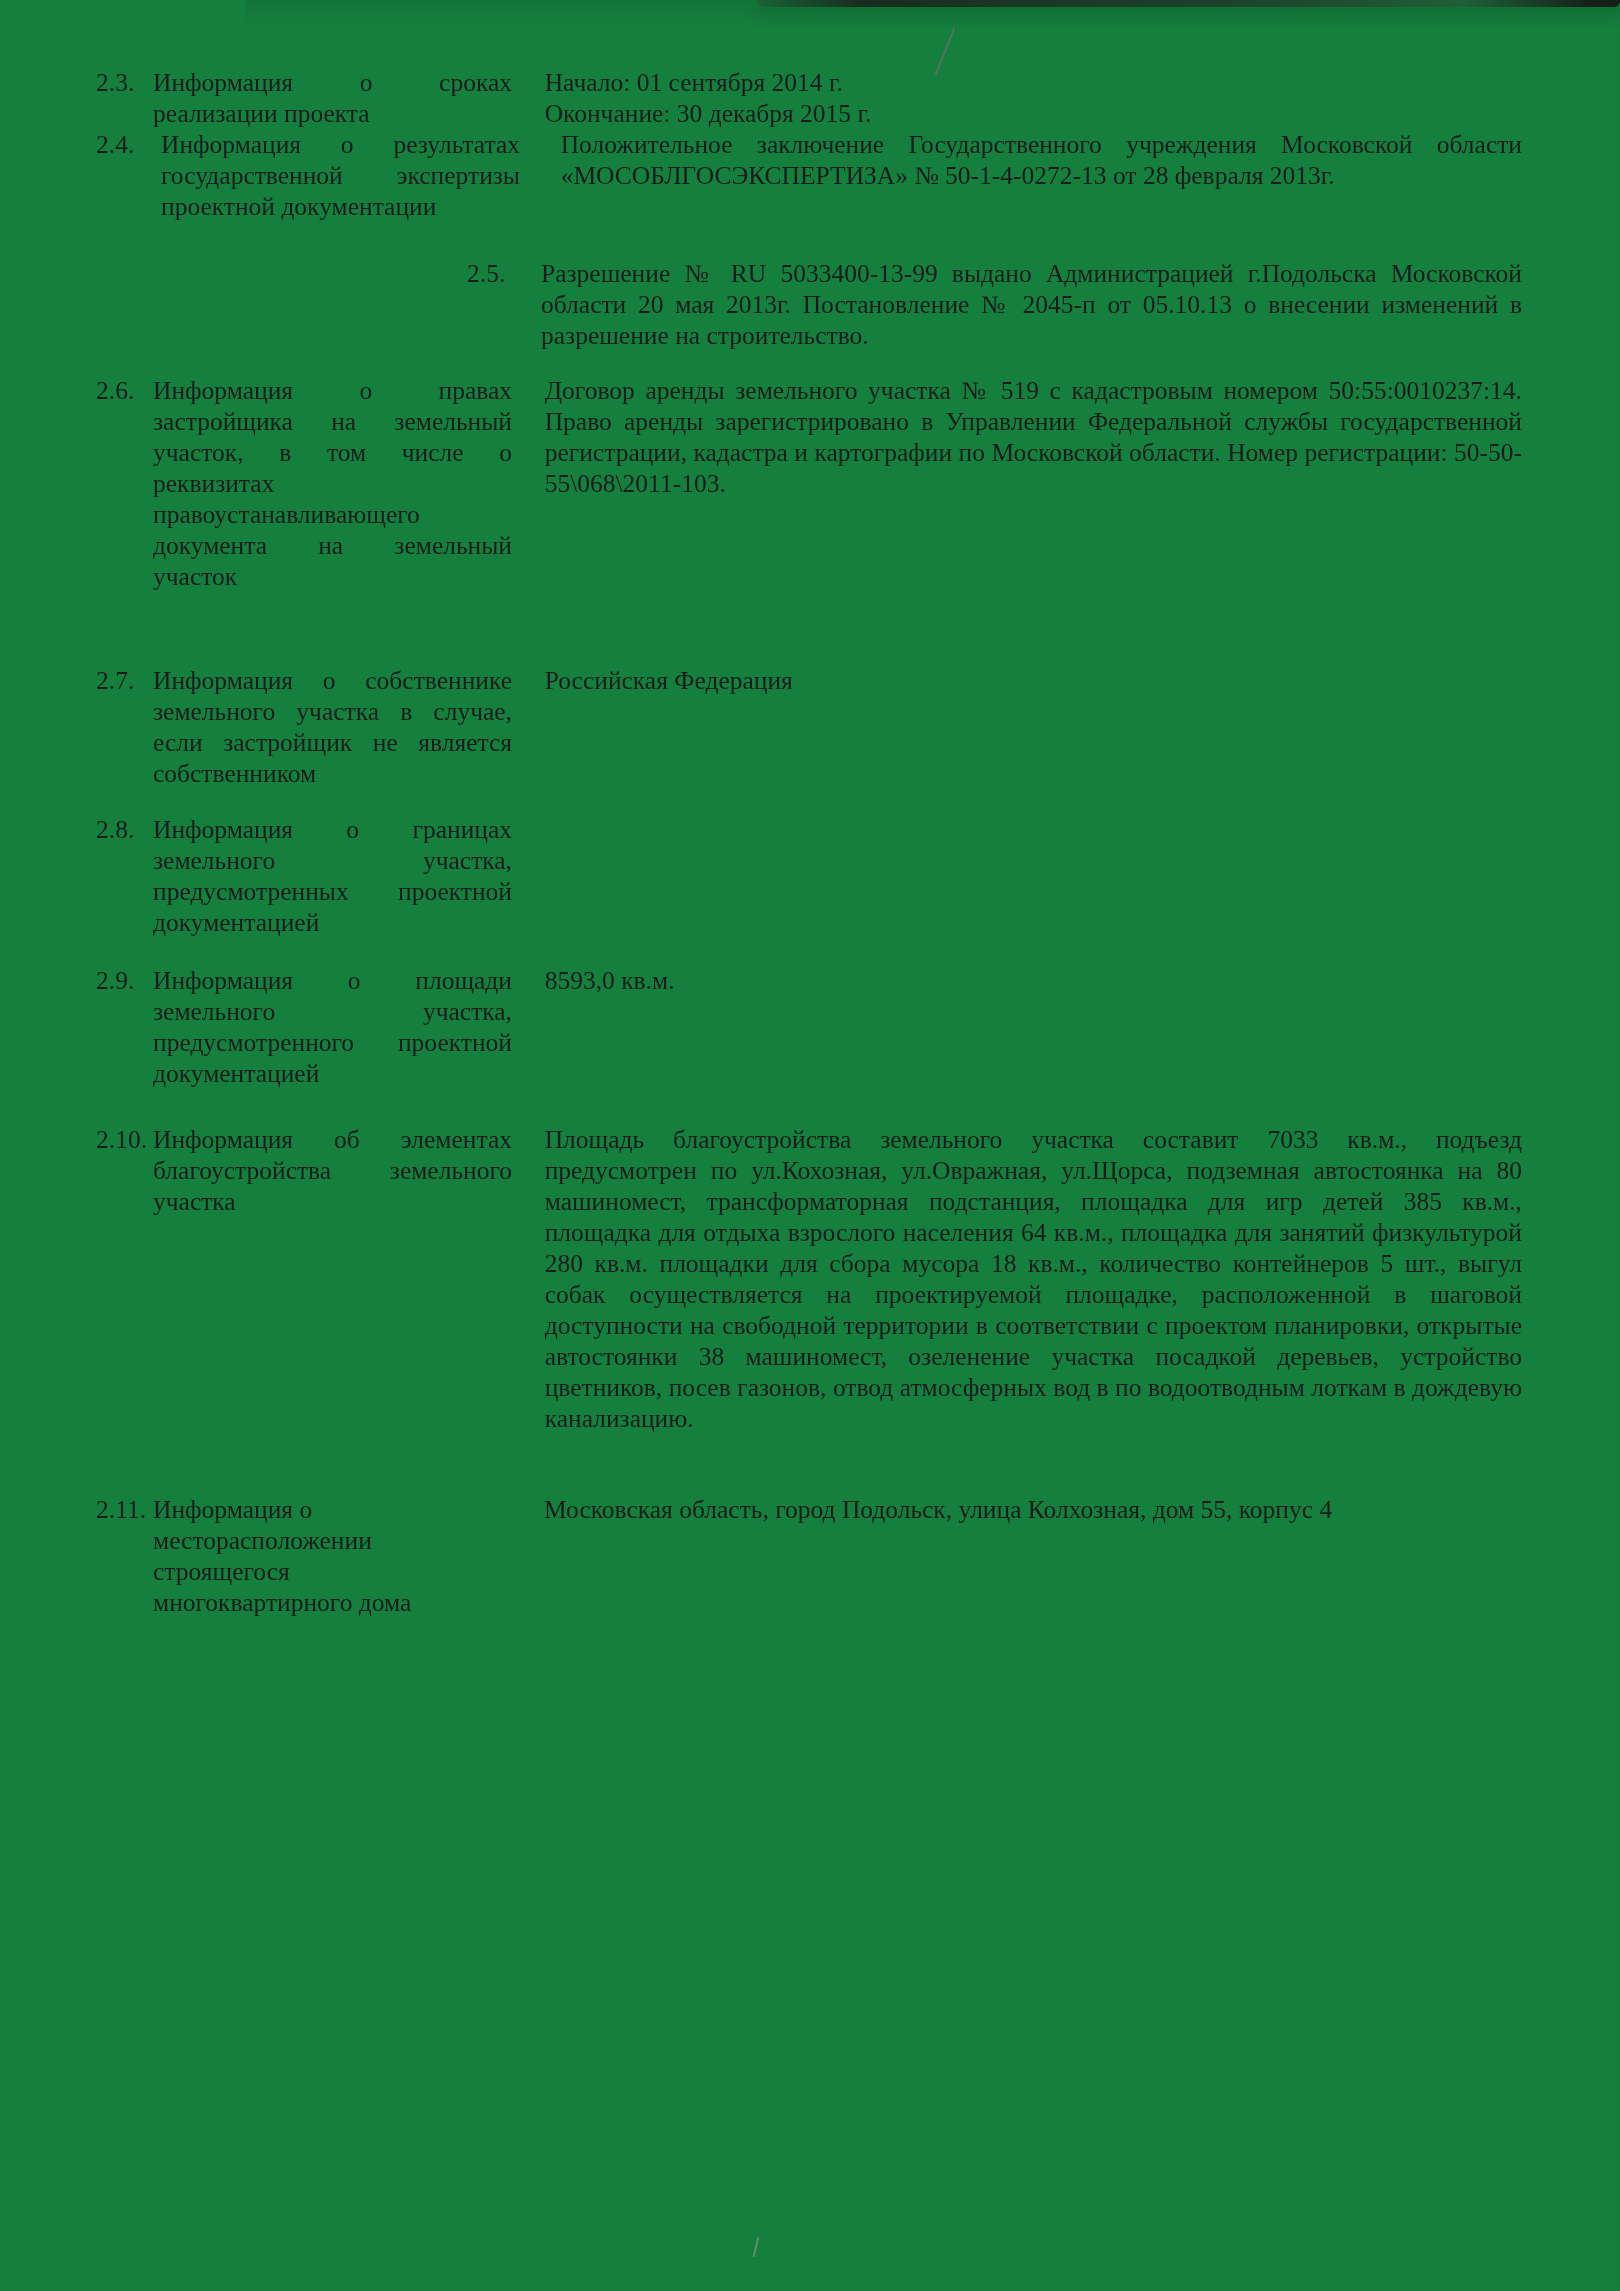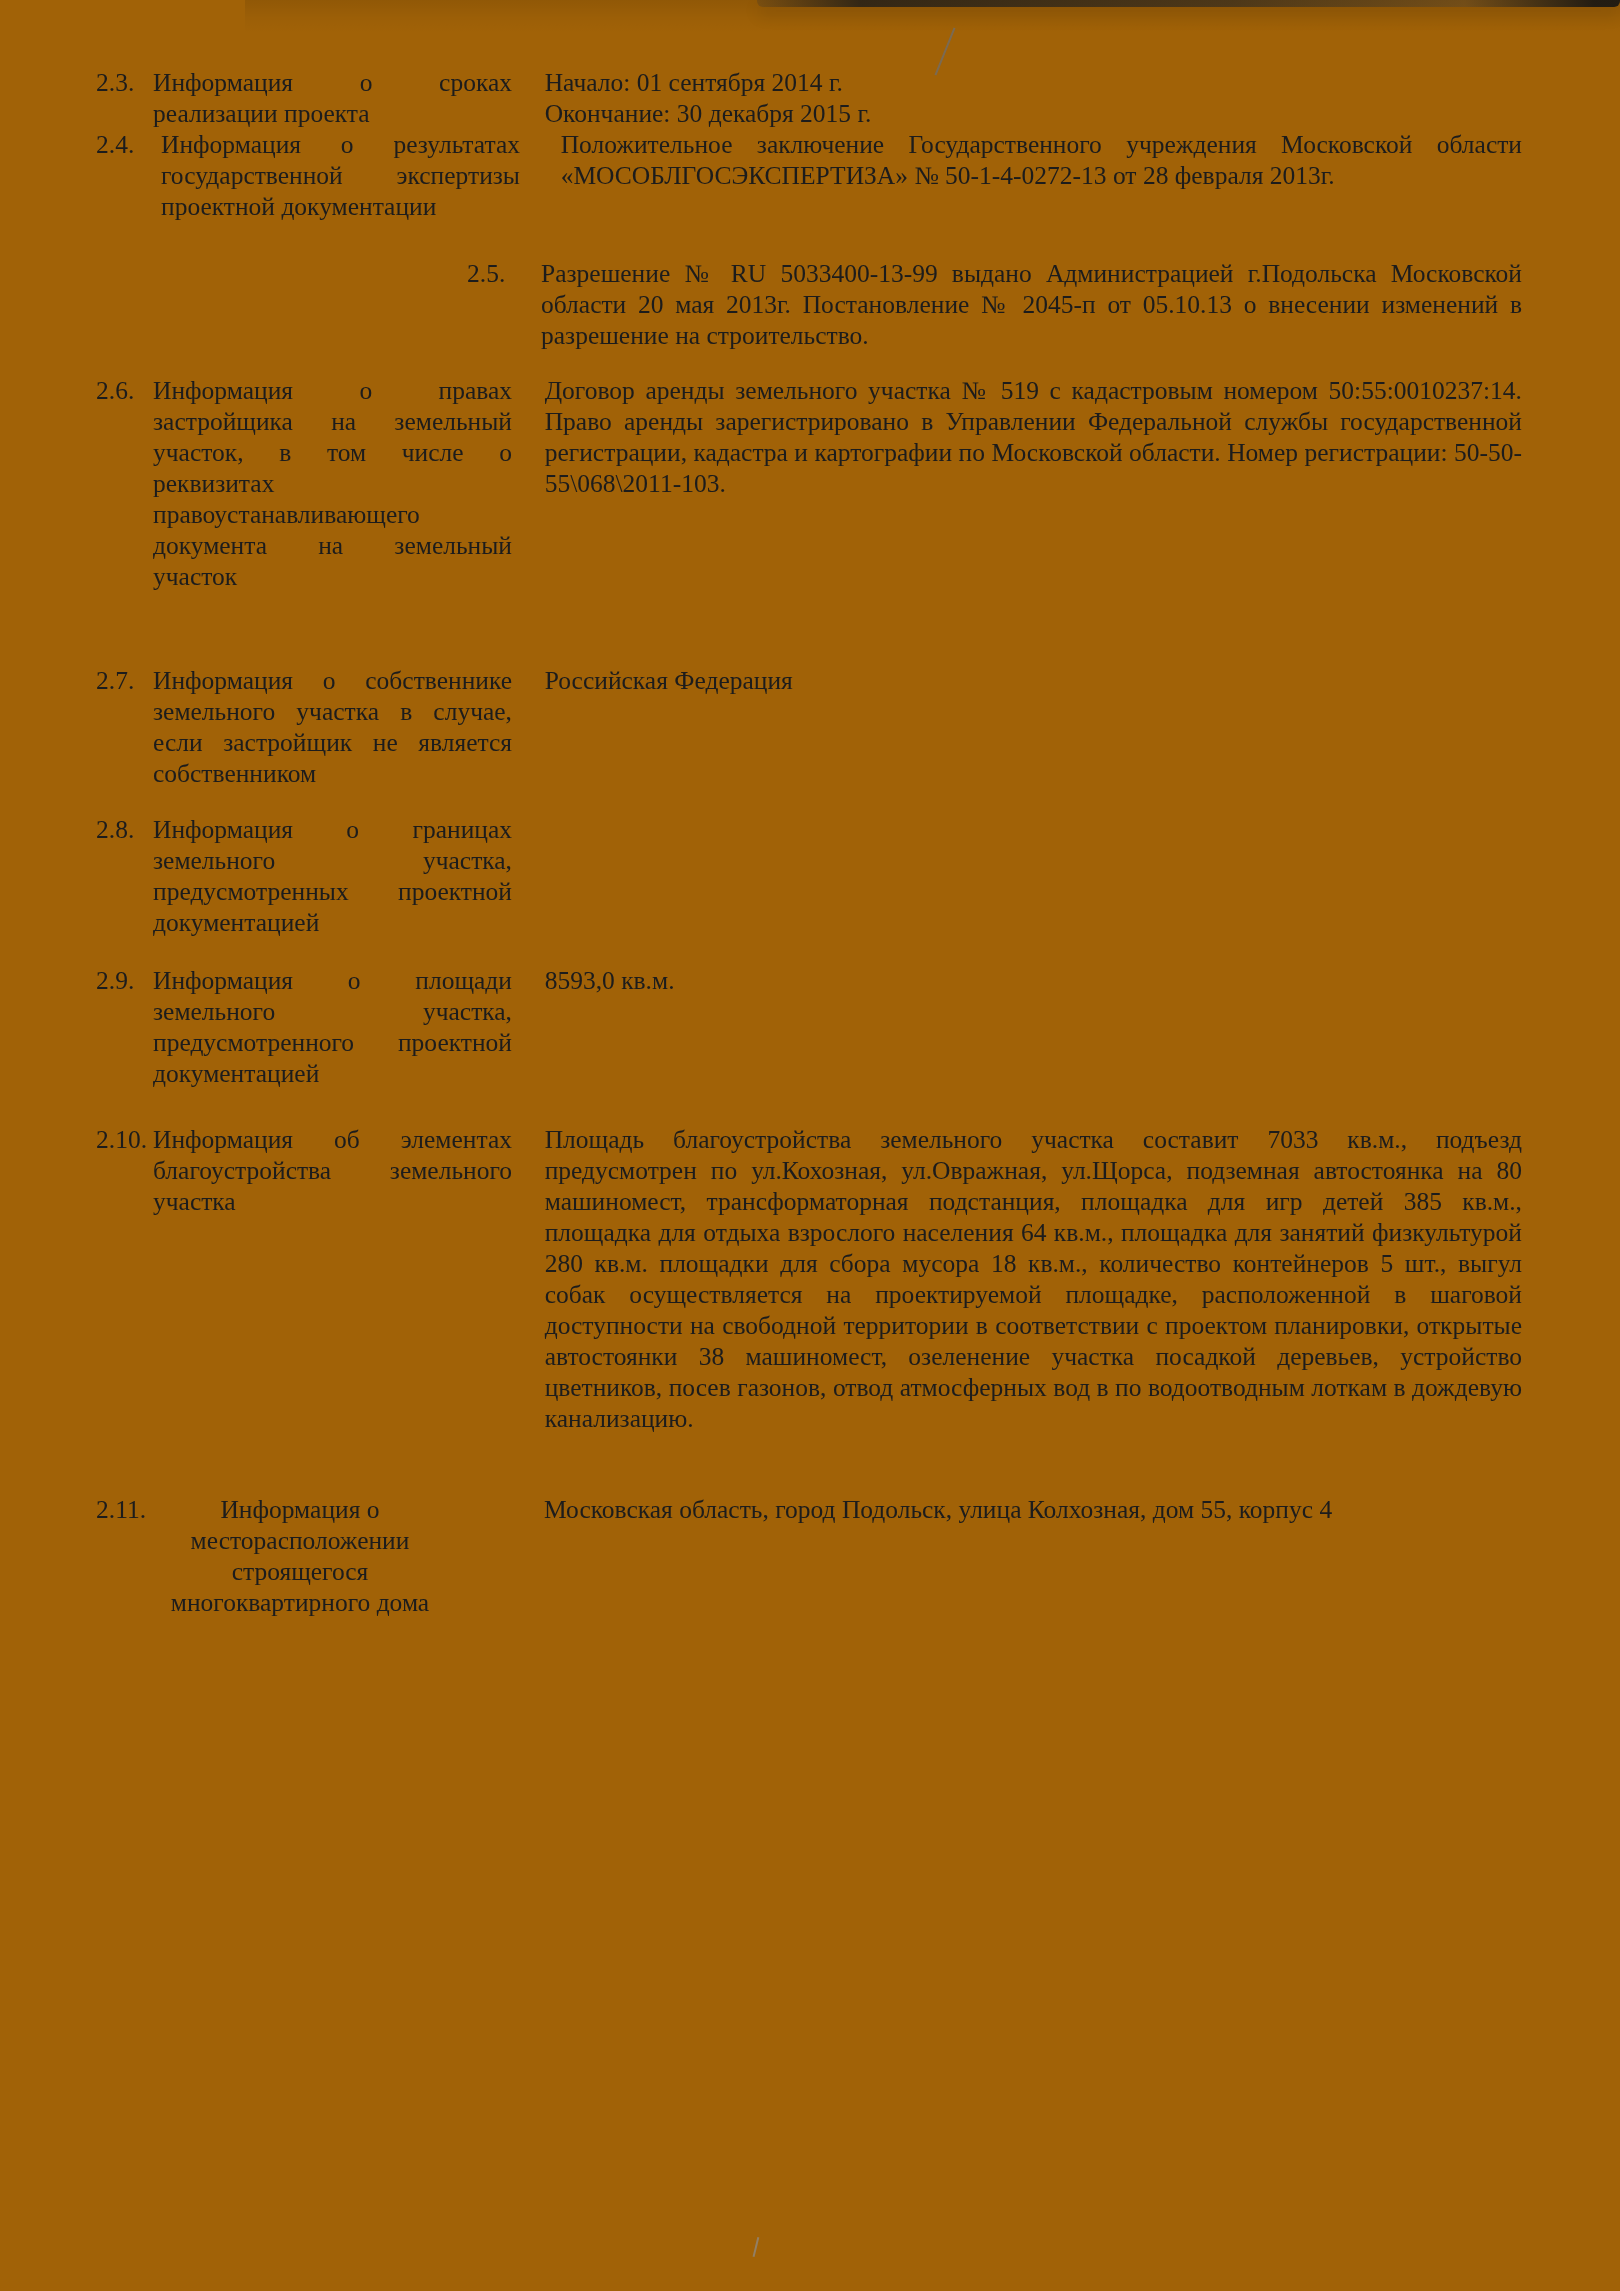--- a/index.html
+++ b/index.html
@@ -1,21 +1,21 @@
 <!DOCTYPE html>
 <html lang="ru"><head>
 <meta charset="utf-8">
 <style>
   html,body{margin:0;padding:0;}
   body{background:#e8e8e8;}
   .page{
     position:relative;
     width:1620px;height:2292px;
     margin:0 auto;
-    background:#a16207;
+    background:#15803d;
     overflow:hidden;
     font-family:"Liberation Serif","DejaVu Serif",serif;
     color:#1c1c1c;
   }
   
   .scan-top-shadow{
     position:absolute;top:0;left:245px;right:0;height:33px;
     background:linear-gradient(to bottom, rgba(0,0,0,0.10), rgba(0,0,0,0.03) 55%, transparent);
     pointer-events:none;
   }
@@ -42,21 +42,21 @@
     pointer-events:none;
   }
   
   .doc{
     position:absolute;top:67px;left:96px;right:98px;
     font-size:25.5px;line-height:31px;
   }
   .row{display:flex;align-items:flex-start;}
   .num{flex:0 0 57px;}
   .label{flex:0 0 359px;margin-right:15.7px;text-align:justify;}
-  .label.narrow{flex-basis:294px;margin-right:80px;text-align:center;}
+  .label.narrow{flex-basis:294px;margin-right:80px;text-align:left;}
   .value{flex:1 1 auto;max-width:981px;text-align:justify;margin-left:17px;}
   .value p{margin:0;}
   
   .row.r23{margin-bottom:0px;}
   .row.r24{margin-bottom:36px;gap:8px;}
   .row.r25{margin-bottom:23.5px;justify-content:flex-end;}
   .row.r26{margin-bottom:73px;}
   .row.r27{margin-bottom:25.5px;}
   .row.r28{margin-bottom:27.4px;}
   .row.r29{margin-bottom:35px;}

